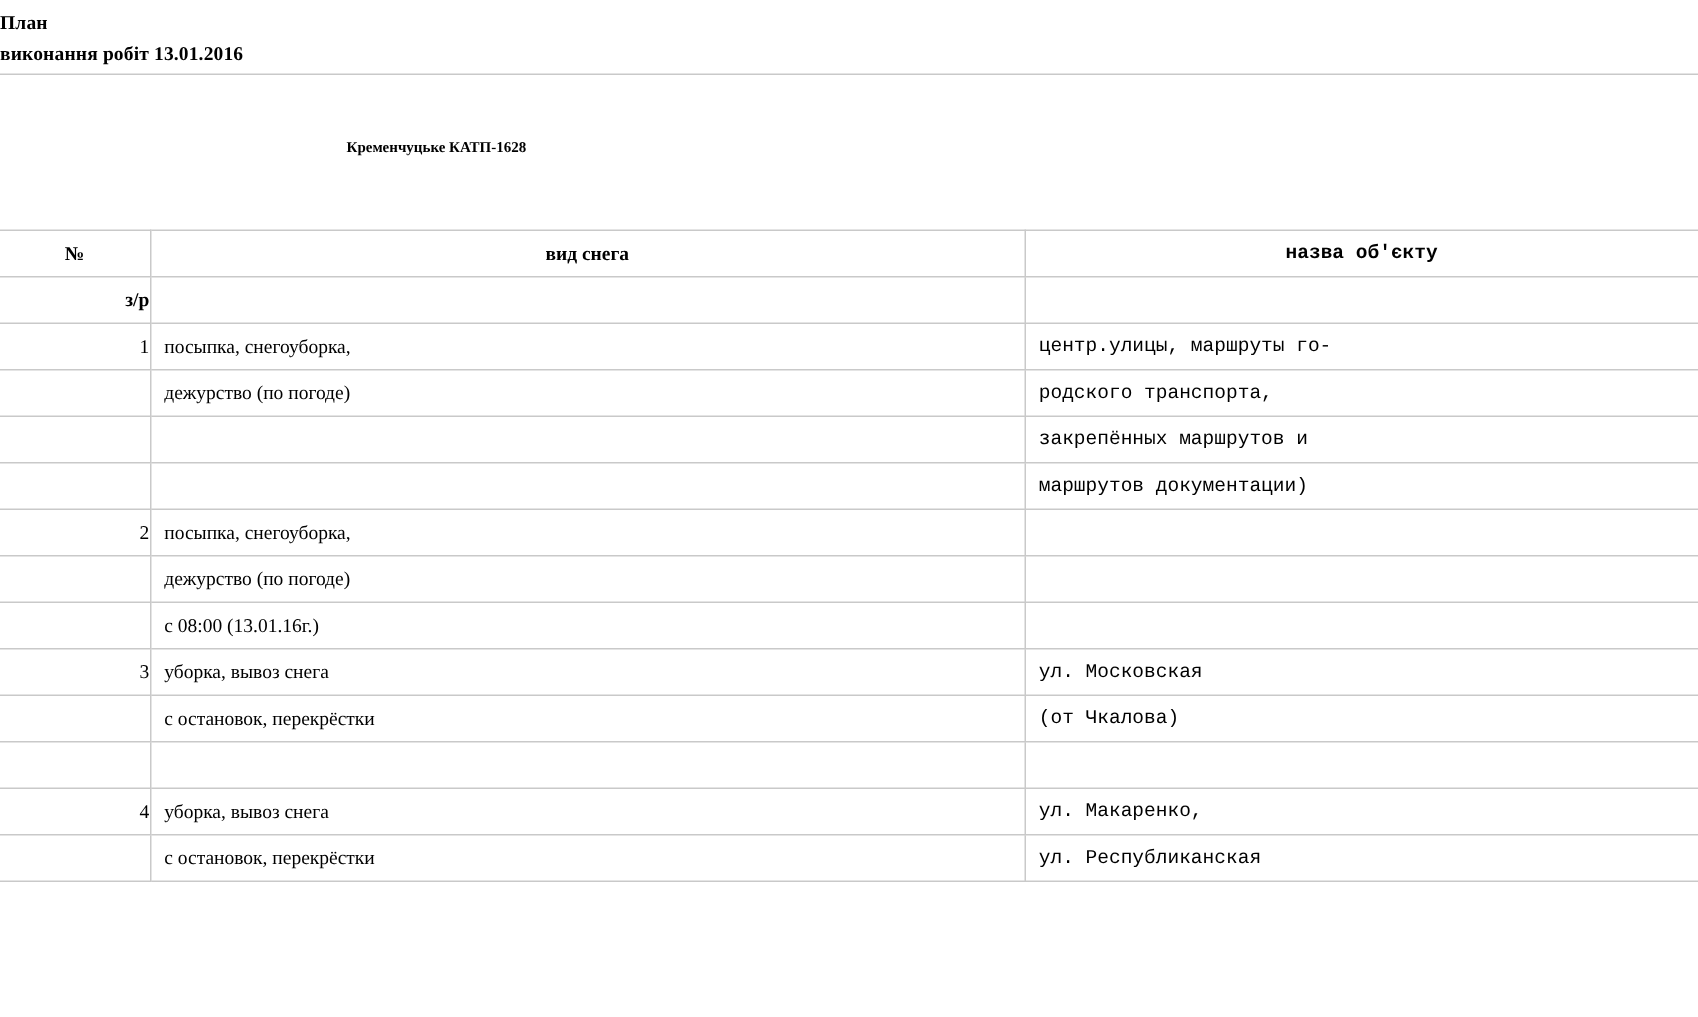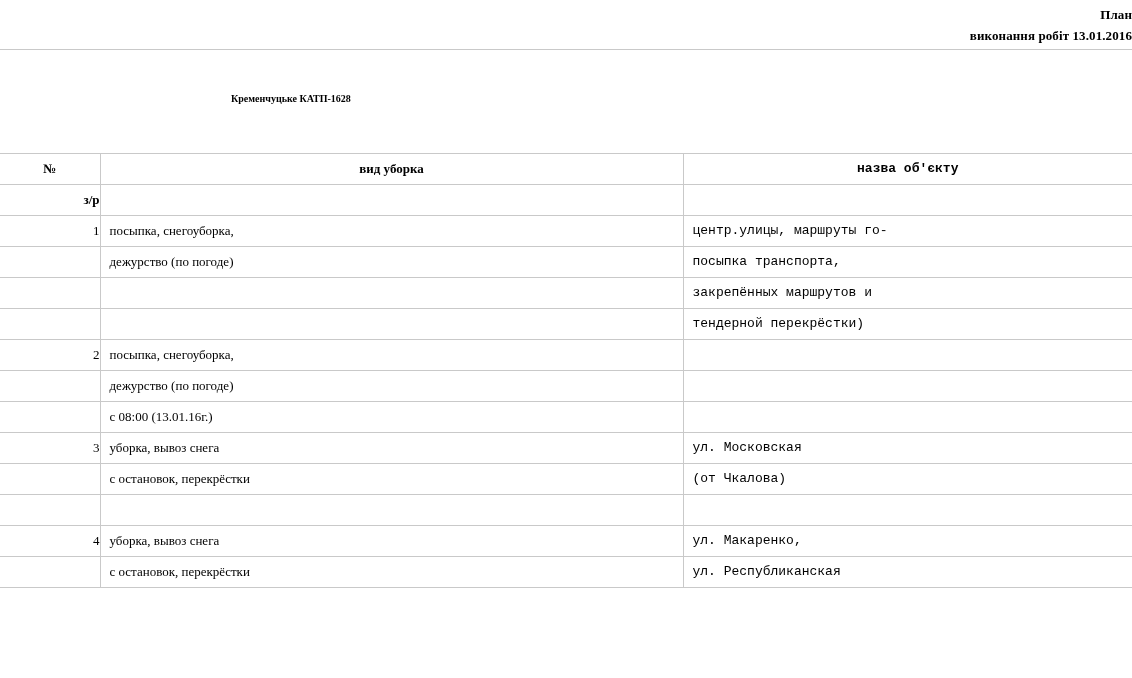--- a/index.html
+++ b/index.html
@@ -18,21 +18,21 @@
   }
 
   .page {
     position: relative;
     width: 1132px;
     height: 678px;
   }
 
   
   .doc-title {
-    text-align: right;
+    text-align: left;
     font-weight: bold;
     font-size: 13px;
     line-height: 21px;
     padding-top: 4px;
     letter-spacing: 0.1px;
   }
   .doc-title .line-1,
   .doc-title .line-2 {
     display: block;
   }
@@ -127,47 +127,47 @@
   <div class="table-wrap">
     <table class="plan">
       <colgroup>
         <col class="c-num">
         <col class="c-work">
         <col class="c-obj">
       </colgroup>
       <tbody id="table-body">
         <tr class="head">
           <td class="col-num">№</td>
-          <td class="col-work">вид уборка</td>
+          <td class="col-work">вид снега</td>
           <td class="col-obj">назва об'єкту</td>
         </tr>
         <tr class="subhead">
           <td class="col-num">з/р</td>
           <td class="col-work"></td>
           <td class="col-obj"></td>
         </tr>
       <tr>
             <td class="col-num">1</td>
             <td class="col-work">посыпка, снегоуборка,</td>
             <td class="col-obj">центр.улицы, маршруты го-</td>
           </tr>
           <tr>
             <td class="col-num"></td>
             <td class="col-work">дежурство (по погоде)</td>
-            <td class="col-obj">посыпка транспорта,</td>
+            <td class="col-obj">родского транспорта,</td>
           </tr>
           <tr>
             <td class="col-num"></td>
             <td class="col-work"></td>
             <td class="col-obj">закрепённых маршрутов и</td>
           </tr>
           <tr>
             <td class="col-num"></td>
             <td class="col-work"></td>
-            <td class="col-obj">тендерной перекрёстки)</td>
+            <td class="col-obj">маршрутов документации)</td>
           </tr>
           <tr>
             <td class="col-num">2</td>
             <td class="col-work">посыпка, снегоуборка,</td>
             <td class="col-obj"></td>
           </tr>
           <tr>
             <td class="col-num"></td>
             <td class="col-work">дежурство (по погоде)</td>
             <td class="col-obj"></td>

